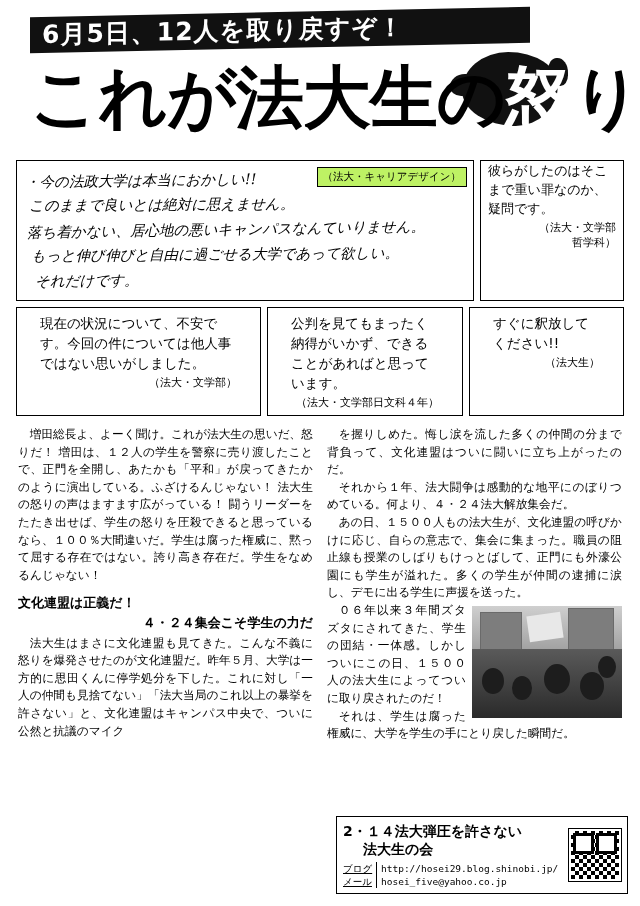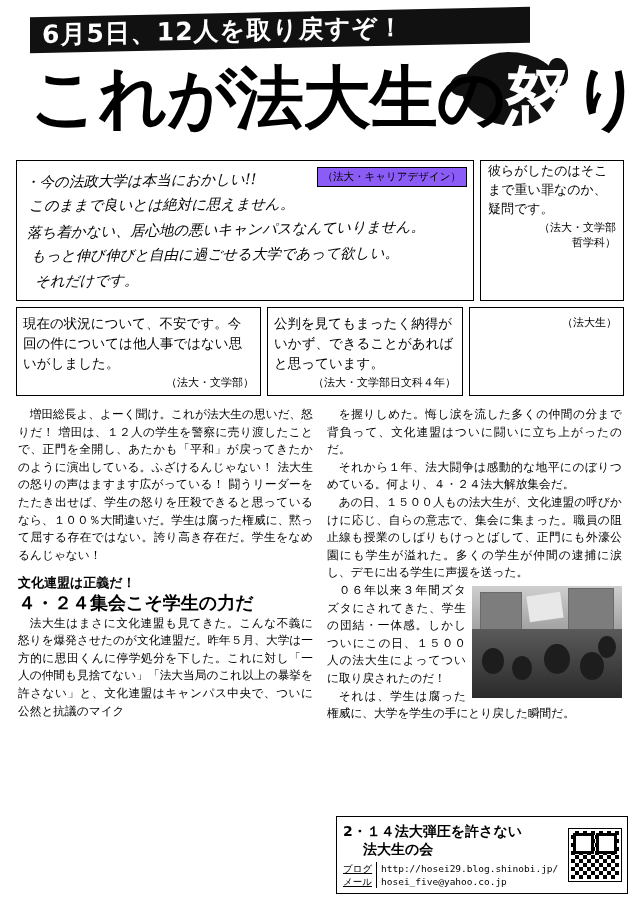--- a/index.html
+++ b/index.html
@@ -102,21 +102,21 @@
     padding: 6px 8px 8px 8px;
     position: relative;
     min-height: 126px;
   }
   .hw-tag {
     position: absolute;
     right: 6px; top: 6px;
     border: 1px solid #000;
     font-size: 10.5px;
     padding: 2px 5px;
-    background: #8b5cf6;
+    background: #bef264;
     font-family: "DejaVu Sans", sans-serif;
   }
   .hw-lines {
     font-family: "DejaVu Serif", serif;
     font-size: 14.5px;
     line-height: 25px;
     font-style: italic;
   }
   .hw-lines div { white-space: nowrap; }
   .hw-l1 { transform: rotate(-0.8deg); }
@@ -141,21 +141,21 @@
   }
 
   .quote-row2 {
     display: flex;
     gap: 6px;
     margin-top: 6px;
     align-items: stretch;
   }
   .quote-row2 .qbox {
     border: 1px solid #000;
-    padding: 5px 6px;
+    padding: 5px 23px;
     font-family: "DejaVu Sans", sans-serif;
     font-size: 13.5px;
     line-height: 20px;
   }
   .q-a { flex: 0 0 245px; }
   .q-b { flex: 0 0 196px; }
   .q-c { flex: 1 1 auto; }
 
   
   .body-cols {
@@ -172,23 +172,23 @@
   }
   .col p { margin: 0 0 0 0; text-indent: 1em; }
   .sub-head {
     font-weight: bold;
     font-size: 13px;
     margin: 10px 0 2px 0;
     text-indent: 0;
   }
   .sub-head2 {
     font-weight: bold;
-    font-size: 18px;
+    font-size: 13px;
     margin: 0 0 3px 0;
-    text-align: left;
+    text-align: right;
     text-indent: 0;
   }
 
   
   .photo {
     position: relative;
     width: 150px;
     height: 112px;
     float: right;
     margin: 4px 0 3px 6px;
@@ -312,20 +312,21 @@
     <div class="quote-row2">
       <div class="qbox q-a">
         <div>現在の状況について、不安です。今回の件については他人事ではない思いがしました。</div>
         <div class="attrib">（法大・文学部）</div>
       </div>
       <div class="qbox q-b">
         <div>公判を見てもまったく納得がいかず、できることがあればと思っています。</div>
         <div class="attrib">（法大・文学部日文科４年）</div>
       </div>
       <div class="qbox q-c">
+        <div>すぐに釈放してください!!</div>
         <div class="attrib">（法大生）</div>
       </div>
     </div>
   </div>
 
   <div class="body-cols">
 
     <div class="col">
       <p>増田総長よ、よーく聞け。これが法大生の思いだ、怒りだ！ 増田は、１２人の学生を警察に売り渡したことで、正門を全開し、あたかも「平和」が戻ってきたかのように演出している。ふざけるんじゃない！ 法大生の怒りの声はますます広がっている！ 闘うリーダーをたたき出せば、学生の怒りを圧殺できると思っているなら、１００％大間違いだ。学生は腐った権威に、黙って屈する存在ではない。誇り高き存在だ。学生をなめるんじゃない！</p>
       <div class="sub-head">文化連盟は正義だ！</div>

